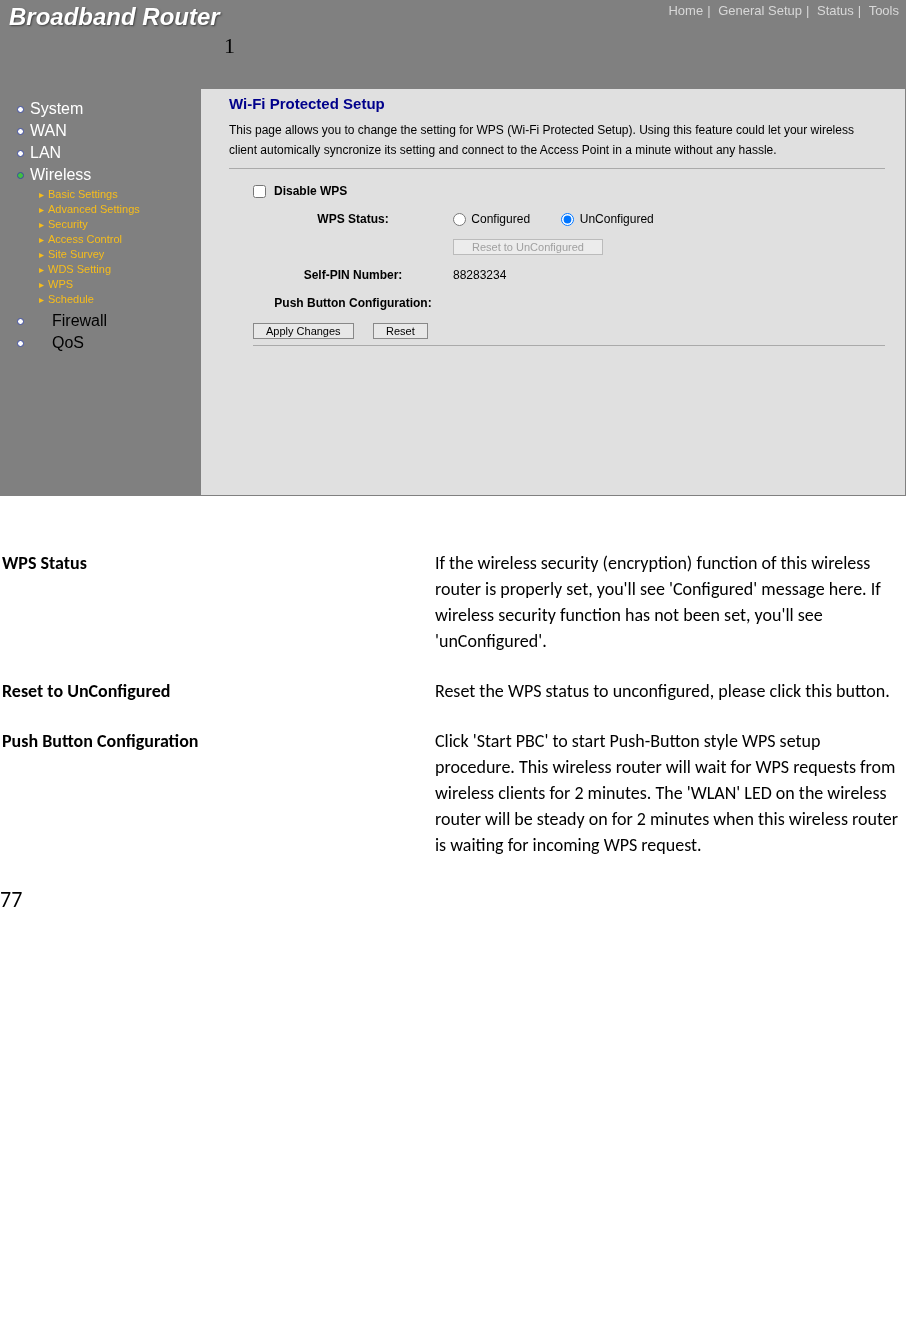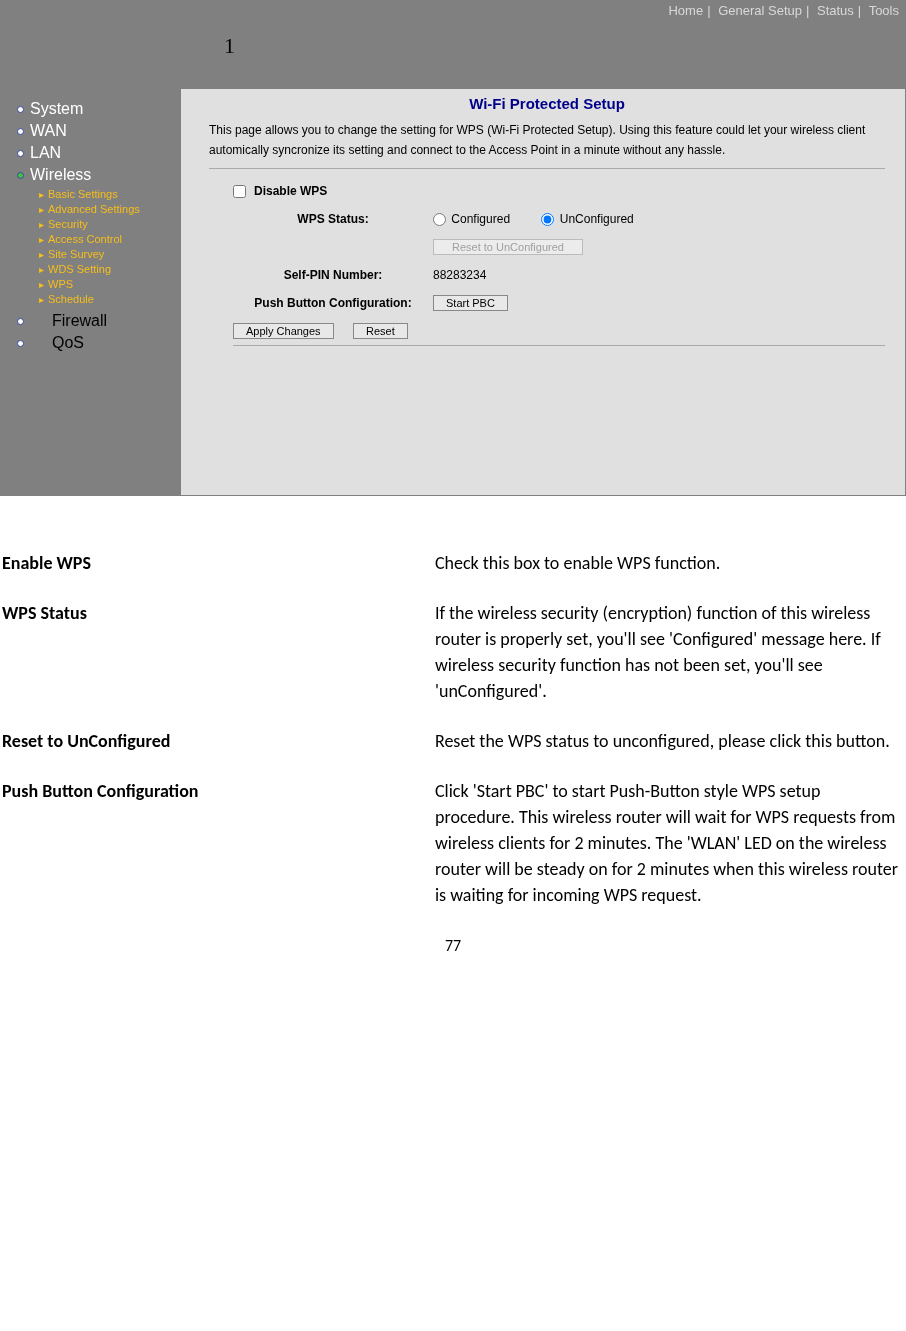--- a/index.html
+++ b/index.html
@@ -8,31 +8,31 @@
 
 .router-ui { border: 1px solid #808080; margin: 0; width: 906px; }
 .router-top { background: #808080; position: relative; height: 88px; }
 .router-title { font-family: Arial, sans-serif; font-style: italic; font-weight: bold; font-size: 24px; color: #fff; position: absolute; left: 8px; top: 2px; text-shadow: 1px 1px 2px rgba(0,0,0,.5); }
 .router-topnav { position: absolute; right: 6px; top: 2px; font-size: 13px; color: #d8d8d8; white-space: nowrap; }
 .router-topnav span { color: #d8d8d8; }
 .router-topnav .sep { padding: 0 4px; color: #d8d8d8; }
 .router-num { position: absolute; left: 223px; top: 32px; color: #000; font-size: 22px; font-family: 'Times New Roman', serif; }
 
 .router-body { display: flex; height: 406px; }
-.router-nav { width: 180px; background: #808080; padding: 10px 12px 10px 16px; font-size: 14px; font-family: Arial, sans-serif; }
+.router-nav { width: 200px; background: #808080; padding: 10px 12px 10px 16px; font-size: 14px; font-family: Arial, sans-serif; }
 .router-nav .main-item { color: #fff; font-size: 16px; margin-bottom: 2px; display: flex; align-items: center; line-height: 20px; }
 .router-nav .main-item.dim { color: #000; gap: 22px; }
 .router-nav .bullet { width: 7px; height: 7px; border-radius: 50%; background: #fff; border: 1px solid #3a4aa0; display: inline-block; margin-right: 6px; }
 .router-nav .bullet.green { background: #40c040; }
 .router-nav .sub-list { margin-left: 22px; line-height: 15px; margin-bottom: 4px; }
 .router-nav .sub-item { color: #f7bd1a; font-size: 11px; display: flex; align-items: center; }
 .router-nav .sub-item .tri { color: #f7bd1a; font-size: 10px; margin-right: 4px; }
 
 .router-content { flex: 1; background: #e0e0e0; padding: 6px 20px 16px 28px; font-family: Arial, sans-serif; }
-.router-content .page-heading { color: #00008b; font-weight: bold; font-size: 15px; margin-bottom: 8px; text-align: center; }
+.router-content .page-heading { color: #00008b; font-weight: bold; font-size: 15px; margin-bottom: 8px; }
 .router-content .page-desc { color: #000; font-size: 12px; line-height: 20px; margin-bottom: 8px; }
 .router-content hr { border: none; border-top: 1px solid #aaa; margin: 6px 0 10px; }
 .router-form { padding-left: 24px; font-size: 12px; }
 .router-form .row { display: flex; align-items: center; min-height: 24px; margin-bottom: 4px; }
 .router-form .lbl { width: 200px; font-weight: bold; text-align: center; }
 .router-form .val { flex: 1; }
 .router-form input[type=checkbox] { vertical-align: middle; margin-right: 8px; }
 .router-form input[type=radio] { vertical-align: middle; margin-right: 2px; }
 .router-form input[type=text] { width: 112px; height: 18px; border: 1px solid #888; background: #fff; font-size: 11px; padding: 0 4px; }
 .router-form .btn { display: inline-block; background: #e8e8e8; border: 1px solid #888; font-size: 11px; padding: 1px 12px; cursor: pointer; font-family: Arial, sans-serif; }
@@ -42,27 +42,28 @@
 .action-row { margin-top: 8px; padding-left: 0; }
 .action-row .btn { margin-right: 16px; }
 
 
 .doc-section { padding: 8px 2px 0; font-family: Calibri, Arial, sans-serif; margin-top: 28px; }
 .doc-table { width: 100%; border-collapse: collapse; }
 .doc-table td { vertical-align: top; font-size: 18px; line-height: 26px; padding-bottom: 24px; }
 .doc-table .th-row td { border-top: 1px solid #000; border-bottom: 1px solid #000; padding: 6px 0; font-weight: normal; font-size: 18px; }
 .doc-table .param-col { width: 48%; font-weight: bold; padding-right: 12px; }
 .doc-table .spacer td { height: 18px; padding: 0; }
-.page-number { text-align: center; font-size: 16px; font-family: Calibri, Arial, sans-serif; padding: 4px 0 10px; }
+.page-number { text-align: left; font-size: 22px; font-family: Calibri, Arial, sans-serif; padding: 4px 0 10px; }
 </style>
 </head>
 <body>
 
 <div class="router-ui">
   <div class="router-top">
+    <div class="router-title">Broadband Router</div>
     <div class="router-topnav">
       <span>Home</span><span class="sep">|</span>
       <span>General Setup</span><span class="sep">|</span>
       <span>Status</span><span class="sep">|</span>
       <span>Tools</span>
     </div>
     <div class="router-num">1</div>
   </div>
   <div class="router-body">
     <div class="router-nav">
@@ -144,44 +145,39 @@
         <div class="row">
           <span class="lbl"></span>
           <span class="val"><button class="btn dim btn-wider">Reset to UnConfigured</button></span>
         </div>
         <div class="row">
           <span class="lbl">Self-PIN Number:</span>
           <span class="val">88283234</span>
         </div>
         <div class="row">
           <span class="lbl">Push Button Configuration:</span>
-          <span class="val"><button class="btn">Start PBC</button></span>
         </div>
         <div class="action-row">
           <button class="btn">Apply Changes</button>
           <button class="btn">Reset</button>
         </div>
         <hr>
       </div>
     </div>
   </div>
 </div>
 
 <div class="doc-section">
   <table class="doc-table">
     <tbody>
     <tr class="spacer">
           <td></td>
           <td></td>
         </tr>
     <tr>
-      <td class="param-col">Enable  WPS</td>
-      <td>Check this box to enable WPS function.</td>
-    </tr>
-    <tr>
       <td class="param-col">WPS Status</td>
       <td>If the wireless security (encryption) function of this wireless router is properly set, you'll see 'Configured' message here. If wireless security function has not been set, you'll see 'unConfigured'.</td>
     </tr>
     <tr>
       <td class="param-col">Reset to UnConfigured</td>
       <td>Reset the WPS status to unconfigured, please click this button.</td>
     </tr>
     <tr>
       <td class="param-col">Push Button Configuration</td>
       <td>Click 'Start PBC' to start Push-Button style WPS setup procedure. This wireless router will wait for WPS requests from wireless clients for 2 minutes. The 'WLAN' LED on the wireless router will be steady on for 2 minutes when this wireless router is waiting for incoming WPS request.</td>

